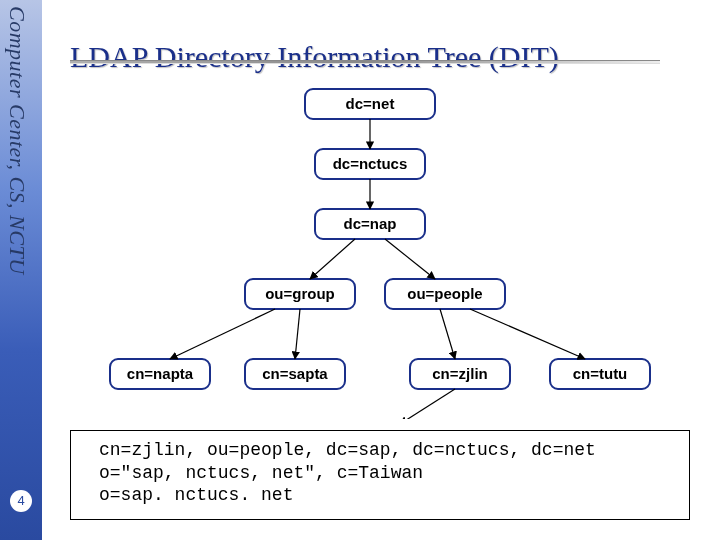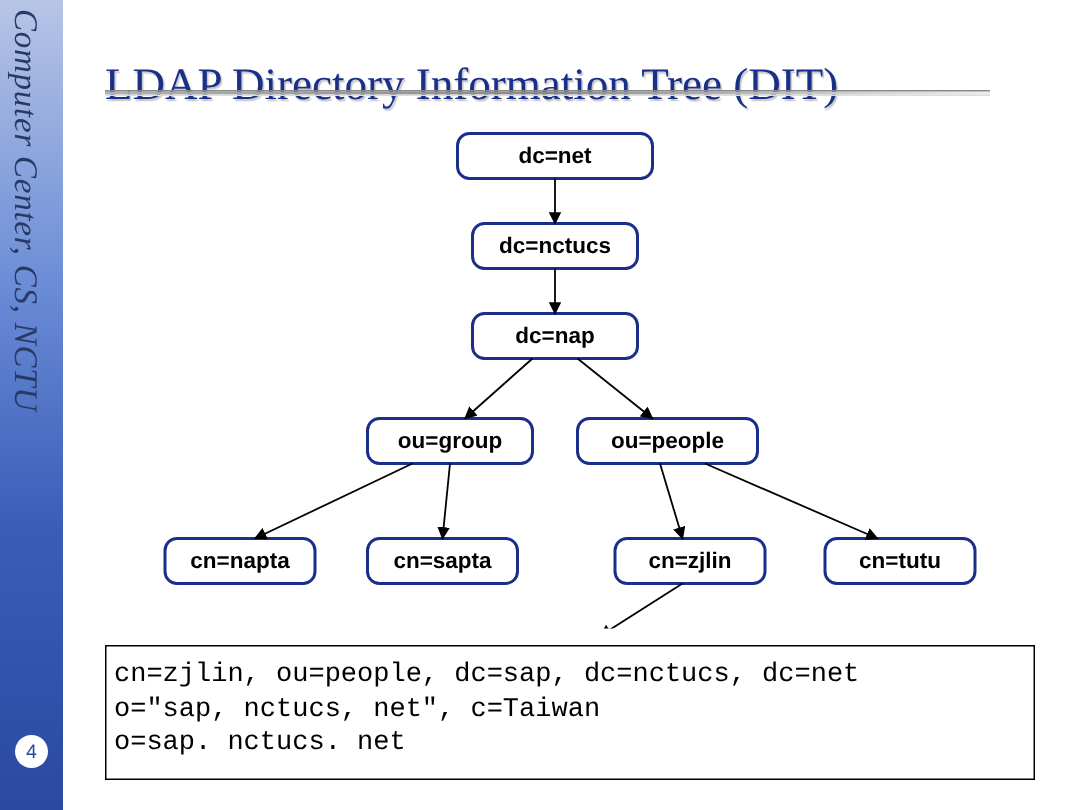--- a/index.html
+++ b/index.html
@@ -8,21 +8,21 @@
   .sidebar { position: absolute; left: 0; top: 0; width: 42px; height: 540px; background: linear-gradient(to bottom, #b7c5e6 0%, #6b8cd6 35%, #3a5db8 65%, #2a4aa0 100%); }
   .sidebar-text { position: absolute; left: 4px; top: 6px; writing-mode: vertical-rl; text-orientation: mixed; color: #273a66; font-style: italic; font-size: 22px; font-family: Georgia, "Times New Roman", serif; white-space: nowrap; letter-spacing: 0.5px; }
   .page-num { position: absolute; left: 10px; bottom: 28px; width: 22px; height: 22px; border-radius: 50%; background: #fff; color: #2a4aa0; font-size: 13px; text-align: center; line-height: 22px; font-family: Arial, sans-serif; }
   .title { position: absolute; left: 70px; top: 14px; font-size: 30px; color: #1a2f8a; font-weight: normal; text-shadow: 1px 1px 1px rgba(0,0,0,0.25); margin-top: 26px; }
   .title-underline { position: absolute; left: 70px; top: 60px; width: 590px; height: 4px; background: linear-gradient(to right, #b0b0b0, #888 50%, #eee); border-top: 1px solid #888; border-bottom: 1px solid #ddd; }
   .diagram { position: absolute; left: 50px; top: 79px; width: 640px; height: 340px; }
   svg.tree { width: 100%; height: 100%; }
   .node rect { fill: #fff; stroke: #1a2f8a; stroke-width: 2; rx: 8; ry: 8; }
   .node text { font-family: Arial, Helvetica, sans-serif; font-size: 15px; font-weight: bold; fill: #000; text-anchor: middle; dominant-baseline: middle; }
   .arrow { stroke: #000; stroke-width: 1.2; fill: none; marker-end: url(#ah); }
-  .dn-box { position: absolute; left: 70px; top: 430px; width: 620px; border: 1px solid #000; padding: 8px 12px 12px 5px; font-family: "Courier New", monospace; font-size: 18px; line-height: 1.25; white-space: pre-wrap; }
+  .dn-box { position: absolute; left: 70px; top: 430px; width: 620px; border: 1px solid #000; padding: 8px 12px 12px 28px; font-family: "Courier New", monospace; font-size: 18px; line-height: 1.25; white-space: pre-wrap; }
 </style>
 </head>
 <body>
 
 <div class="slide">
 
   <div class="sidebar">
     <div class="sidebar-text">Computer Center, CS, NCTU</div>
     <div class="page-num">4</div>
   </div>

